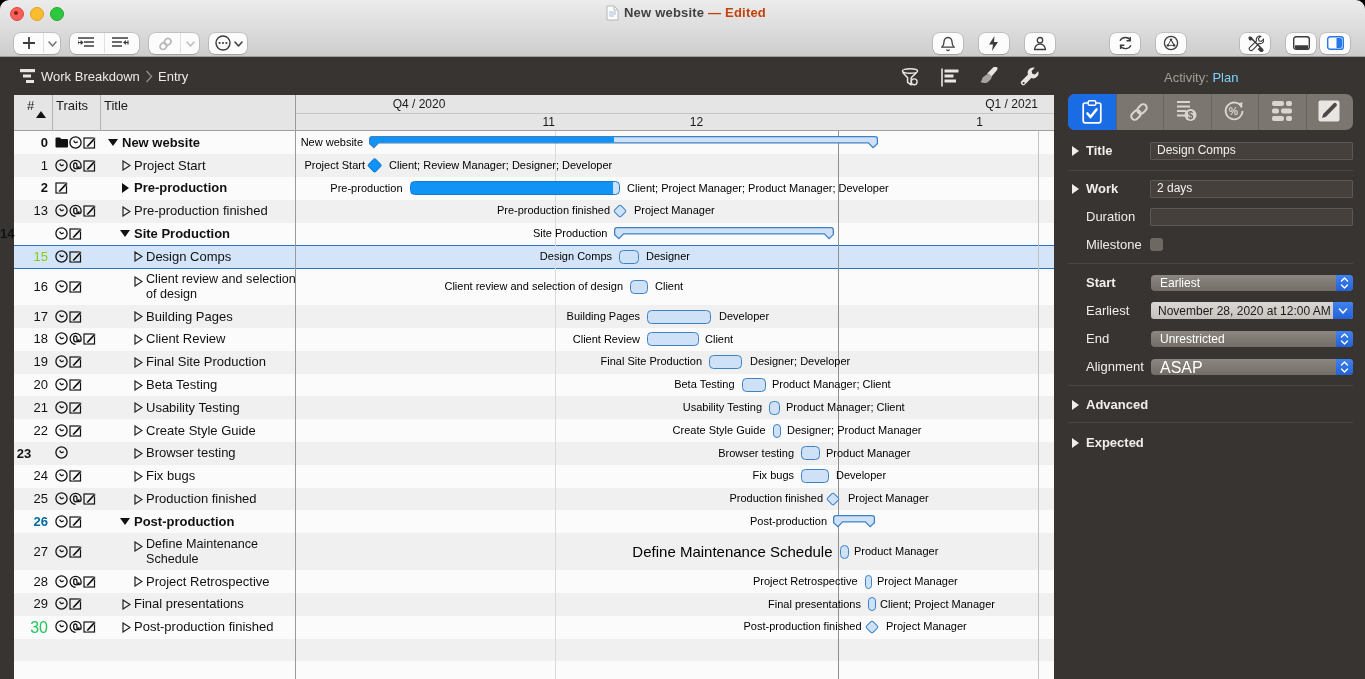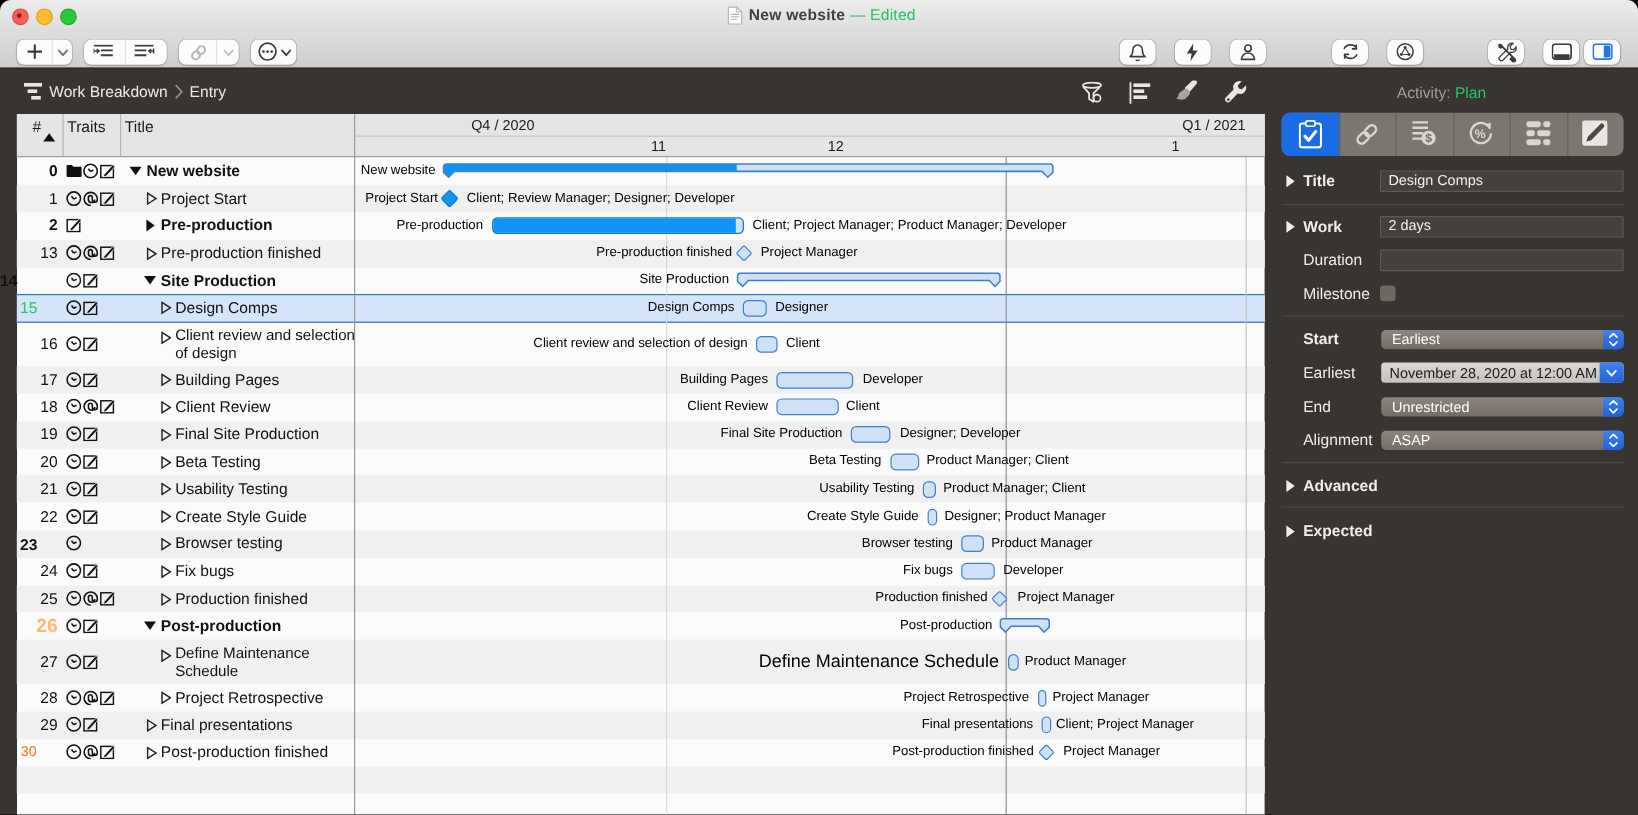--- a/index.html
+++ b/index.html
@@ -8,21 +8,21 @@
 <div style="position:absolute;left:0;top:0;width:1365px;height:56px;background:linear-gradient(#ececec,#cdcdcd);border-bottom:1px solid #9d9d9d;border-radius:9px 9px 0 0"></div>
 <div style="position:absolute;left:10px;top:7px;width:12px;height:12px;border-radius:50%;background:#f6605a;border:0.5px solid #e2463f"></div>
 <div style="position:absolute;left:30px;top:7px;width:12px;height:12px;border-radius:50%;background:#f9bd2f;border:0.5px solid #dfa023"></div>
 <div style="position:absolute;left:50px;top:7px;width:12px;height:12px;border-radius:50%;background:#2cc83d;border:0.5px solid #24a732"></div>
 <div style="position:absolute;left:14px;top:11px;width:4px;height:4px;border-radius:50%;background:#8c1f15"></div>
 <svg style="position:absolute;left:606px;top:5px" width="13" height="16" viewBox="0 0 13 16">
       <path d="M1 1 h7 l4 4 v10 h-11 Z" fill="#fdfdfd" stroke="#b5b5b5" stroke-width="1"></path>
       <path d="M8 1 v4 h4" fill="none" stroke="#b5b5b5"></path>
       <path d="M3 7h7M3 9h7M3 11h5" stroke="#9db6d8" stroke-width="0.9"></path>
     </svg>
-<div style="position:absolute;left:624px;top:5px;font-size:13px;font-weight:600;color:#404040;letter-spacing:0.2px">New website <span style="font-weight:400;color:#22c55e">— Edited</span></div>
+<div style="position:absolute;left:624px;top:5px;font-size:13px;font-weight:600;color:#404040;letter-spacing:0.2px">New website <span style="font-weight:700;color:#c2410c">— Edited</span></div>
 <div style="position:absolute;left:14px;top:33px;width:46px;height:21px;background:#fcfcfc;border-radius:6px;box-shadow:0 0 0 0.5px rgba(0,0,0,0.22),0 1px 1px rgba(0,0,0,0.12);"></div>
 <div style="position:absolute;left:43px;top:33px;width:1px;height:20px;background:#e0e0e0"></div>
 <svg style="position:absolute;left:21.5px;top:36px" width="14" height="14" viewBox="0 0 14 14">
       <path d="M7 1v12M1 7h12" stroke="#3c3c3c" stroke-width="1.8"></path>
     </svg>
 <svg style="position:absolute;left:48px;top:41px" width="9" height="7" viewBox="0 0 9 7">
       <path d="M1 1 L4.5 5 L8 1" fill="none" stroke="#777" stroke-width="1.6" stroke-linecap="round" stroke-linejoin="round"></path>
     </svg>
 <div style="position:absolute;left:70px;top:33px;width:69px;height:21px;background:#fcfcfc;border-radius:6px;box-shadow:0 0 0 0.5px rgba(0,0,0,0.22),0 1px 1px rgba(0,0,0,0.12);"></div>
 <div style="position:absolute;left:104px;top:33px;width:1px;height:20px;background:#e0e0e0"></div>
@@ -126,21 +126,21 @@
     </svg>
 <svg style="position:absolute;left:978px;top:67px" width="21" height="21" viewBox="0 0 21 21">
       <path d="M12.5 9 L18 2.5 a1.1 1.1 0 0 0 -1.6 -1.6 L10 7.2" stroke="#e8e6e3" stroke-width="2.2" fill="none"></path>
       <path d="M8.3 7.8 a3.2 3.2 0 0 1 4.5 4.5 l-2.2 2.2 c-2.5 2.5 -5.5 1.6 -8.3 0.6 2 -1.4 1.6 -3 2.3 -4.6 Z" fill="#a8a39d"></path>
       <path d="M12.8 8.2 l-1.8 -1.5 L17 1.2 a1.1 1.1 0 0 1 1.6 1.6 Z" fill="#e8e6e3"></path>
     </svg>
 <svg style="position:absolute;left:1019px;top:67px" width="21" height="21" viewBox="0 0 21 21">
       <path d="M19.2 4.2 a5.3 5.3 0 0 1 -6.8 6.8 L6 17.5 a2.4 2.4 0 0 1 -3.4 -3.4 L9 7.6 a5.3 5.3 0 0 1 6.8 -6.8 L12.6 4 l0.7 2.7 2.7 0.7 Z" fill="#e8e6e3"></path>
       <circle cx="4.6" cy="16" r="1.1" fill="#383431"></circle>
     </svg>
-<div style="position:absolute;left:1164px;top:70px;font-size:13px;color:#a39d97">Activity: <span style="color:#22c55e">Plan</span></div>
+<div style="position:absolute;left:1164px;top:70px;font-size:13px;color:#a39d97">Activity: <span style="color:#7dd3fc">Plan</span></div>
 <div style="position:absolute;left:14px;top:95px;width:1040px;height:584px;background:#fbfbfb"></div>
 <div style="position:absolute;left:0;top:95px;width:14px;height:584px;background:#383431"></div>
 <div style="position:absolute;left:1054px;top:95px;width:311px;height:584px;background:#383431"></div>
 <div style="position:absolute;left:14px;top:154.2px;width:1040px;height:22.8px;background:#f0f0f0"></div>
 <div style="position:absolute;left:14px;top:199.8px;width:1040px;height:22.8px;background:#f0f0f0"></div>
 <div style="position:absolute;left:14px;top:305.2px;width:1040px;height:22.8px;background:#f0f0f0"></div>
 <div style="position:absolute;left:14px;top:350.8px;width:1040px;height:22.8px;background:#f0f0f0"></div>
 <div style="position:absolute;left:14px;top:396.4px;width:1040px;height:22.8px;background:#f0f0f0"></div>
 <div style="position:absolute;left:14px;top:442.0px;width:1040px;height:22.8px;background:#f0f0f0"></div>
 <div style="position:absolute;left:14px;top:487.6px;width:1040px;height:22.8px;background:#f0f0f0"></div>
@@ -223,21 +223,21 @@
 <svg style="position:absolute;left:55px;top:227.00000000000006px" width="13" height="13" viewBox="0 0 13 13">
       <circle cx="6.5" cy="6.5" r="5.6" fill="none" stroke="#111" stroke-width="1.3"></circle>
       <path d="M6.4 6.9 L4.6 4.6 M6.4 6.9 L8.8 5.7" stroke="#111" stroke-width="1.25" fill="none"></path>
     </svg>
 <svg style="position:absolute;left:69px;top:227.00000000000006px" width="14" height="13" viewBox="0 0 14 13">
       <rect x="1" y="2" width="10.5" height="10" fill="none" stroke="#111" stroke-width="1.2"></rect>
       <path d="M3.1 11.3 L3.8 9.5 L11 1.4 L12.7 2.9 L5.3 10.9 Z" fill="#111" stroke="#fff" stroke-width="0.6"></path>
     </svg>
 <div style="position:absolute;left:120px;top:230.00000000000006px;width:0;height:0;border-left:5px solid transparent;border-right:5px solid transparent;border-top:7px solid #111"></div>
 <div style="position:absolute;left:134px;top:226.0px;font-size:13px;font-weight:700;color:#111;white-space:nowrap">Site Production</div>
-<div style="position:absolute;left:0px;top:248.8px;width:48px;text-align:center;font-size:13px;font-weight:400;color:#22c55e">15</div>
+<div style="position:absolute;left:0px;top:248.8px;width:48px;text-align:right;font-size:13px;font-weight:400;color:#84cc16">15</div>
 <svg style="position:absolute;left:55px;top:249.80000000000007px" width="13" height="13" viewBox="0 0 13 13">
       <circle cx="6.5" cy="6.5" r="5.6" fill="none" stroke="#111" stroke-width="1.3"></circle>
       <path d="M6.4 6.9 L4.6 4.6 M6.4 6.9 L8.8 5.7" stroke="#111" stroke-width="1.25" fill="none"></path>
     </svg>
 <svg style="position:absolute;left:69px;top:249.80000000000007px" width="14" height="13" viewBox="0 0 14 13">
       <rect x="1" y="2" width="10.5" height="10" fill="none" stroke="#111" stroke-width="1.2"></rect>
       <path d="M3.1 11.3 L3.8 9.5 L11 1.4 L12.7 2.9 L5.3 10.9 Z" fill="#111" stroke="#fff" stroke-width="0.6"></path>
     </svg>
 <svg style="position:absolute;left:134px;top:251.30000000000007px" width="9" height="11" viewBox="0 0 9 11">
       <path d="M1 1 L8 5.5 L1 10 Z" fill="none" stroke="#222" stroke-width="1.2"></path>
@@ -368,21 +368,21 @@
       <path d="M12.1 6.8 A5.5 5.5 0 1 0 6.6 12.3 M12.1 6.8 A5.5 5.5 0 0 0 1.1 6.8 M12.1 6.8 L12.1 7.4 A2.1 2.1 0 0 1 7.9 7.4 L7.9 5.6 A1.6 1.6 0 0 0 4.7 5.6 L4.7 7.2 A2.6 2.6 0 0 0 9.9 7.2" fill="none" stroke="#111" stroke-width="1.3"></path>
     </svg>
 <svg style="position:absolute;left:83px;top:492.0000000000001px" width="14" height="13" viewBox="0 0 14 13">
       <rect x="1" y="2" width="10.5" height="10" fill="none" stroke="#111" stroke-width="1.2"></rect>
       <path d="M3.1 11.3 L3.8 9.5 L11 1.4 L12.7 2.9 L5.3 10.9 Z" fill="#111" stroke="#fff" stroke-width="0.6"></path>
     </svg>
 <svg style="position:absolute;left:134px;top:493.5000000000001px" width="9" height="11" viewBox="0 0 9 11">
       <path d="M1 1 L8 5.5 L1 10 Z" fill="none" stroke="#222" stroke-width="1.2"></path>
     </svg>
 <div style="position:absolute;left:146px;top:491.0px;font-size:13px;font-weight:400;color:#111;white-space:nowrap">Production finished</div>
-<div style="position:absolute;left:0px;top:513.8px;width:48px;text-align:right;font-size:16px;font-weight:700;color:#fdba74">26</div>
+<div style="position:absolute;left:0px;top:513.8px;width:48px;text-align:right;font-size:13px;font-weight:700;color:#0369a1">26</div>
 <svg style="position:absolute;left:55px;top:514.8000000000002px" width="13" height="13" viewBox="0 0 13 13">
       <circle cx="6.5" cy="6.5" r="5.6" fill="none" stroke="#111" stroke-width="1.3"></circle>
       <path d="M6.4 6.9 L4.6 4.6 M6.4 6.9 L8.8 5.7" stroke="#111" stroke-width="1.25" fill="none"></path>
     </svg>
 <svg style="position:absolute;left:69px;top:514.8000000000002px" width="14" height="13" viewBox="0 0 14 13">
       <rect x="1" y="2" width="10.5" height="10" fill="none" stroke="#111" stroke-width="1.2"></rect>
       <path d="M3.1 11.3 L3.8 9.5 L11 1.4 L12.7 2.9 L5.3 10.9 Z" fill="#111" stroke="#fff" stroke-width="0.6"></path>
     </svg>
 <div style="position:absolute;left:120px;top:517.8000000000002px;width:0;height:0;border-left:5px solid transparent;border-right:5px solid transparent;border-top:7px solid #111"></div>
 <div style="position:absolute;left:134px;top:513.8px;font-size:13px;font-weight:700;color:#111;white-space:nowrap">Post-production</div>
@@ -421,21 +421,21 @@
       <path d="M6.4 6.9 L4.6 4.6 M6.4 6.9 L8.8 5.7" stroke="#111" stroke-width="1.25" fill="none"></path>
     </svg>
 <svg style="position:absolute;left:69px;top:597.4000000000001px" width="14" height="13" viewBox="0 0 14 13">
       <rect x="1" y="2" width="10.5" height="10" fill="none" stroke="#111" stroke-width="1.2"></rect>
       <path d="M3.1 11.3 L3.8 9.5 L11 1.4 L12.7 2.9 L5.3 10.9 Z" fill="#111" stroke="#fff" stroke-width="0.6"></path>
     </svg>
 <svg style="position:absolute;left:122px;top:598.9000000000001px" width="9" height="11" viewBox="0 0 9 11">
       <path d="M1 1 L8 5.5 L1 10 Z" fill="none" stroke="#222" stroke-width="1.2"></path>
     </svg>
 <div style="position:absolute;left:134px;top:596.4px;font-size:13px;font-weight:400;color:#111;white-space:nowrap">Final presentations</div>
-<div style="position:absolute;left:0px;top:619.2px;width:48px;text-align:center;font-size:12px;font-weight:400;color:#f97316">30</div>
+<div style="position:absolute;left:0px;top:619.2px;width:48px;text-align:right;font-size:16px;font-weight:400;color:#22c55e">30</div>
 <svg style="position:absolute;left:55px;top:620.2px" width="13" height="13" viewBox="0 0 13 13">
       <circle cx="6.5" cy="6.5" r="5.6" fill="none" stroke="#111" stroke-width="1.3"></circle>
       <path d="M6.4 6.9 L4.6 4.6 M6.4 6.9 L8.8 5.7" stroke="#111" stroke-width="1.25" fill="none"></path>
     </svg>
 <svg style="position:absolute;left:69px;top:620.2px" width="13" height="13" viewBox="0 0 13 13">
       <path d="M12.1 6.8 A5.5 5.5 0 1 0 6.6 12.3 M12.1 6.8 A5.5 5.5 0 0 0 1.1 6.8 M12.1 6.8 L12.1 7.4 A2.1 2.1 0 0 1 7.9 7.4 L7.9 5.6 A1.6 1.6 0 0 0 4.7 5.6 L4.7 7.2 A2.6 2.6 0 0 0 9.9 7.2" fill="none" stroke="#111" stroke-width="1.3"></path>
     </svg>
 <svg style="position:absolute;left:83px;top:620.2px" width="14" height="13" viewBox="0 0 14 13">
       <rect x="1" y="2" width="10.5" height="10" fill="none" stroke="#111" stroke-width="1.2"></rect>
       <path d="M3.1 11.3 L3.8 9.5 L11 1.4 L12.7 2.9 L5.3 10.9 Z" fill="#111" stroke="#fff" stroke-width="0.6"></path>
@@ -595,21 +595,21 @@
     </svg>
 <div style="position:absolute;left:1086px;top:330.5px;font-size:13px;font-weight:400;color:#f0eeec">End</div>
 <div style="position:absolute;left:1151px;top:330.5px;width:202px;height:16px;background:linear-gradient(#8b867f,#736d66);border-radius:4px"></div>
     <div style="position:absolute;left:1160px;top:330.5px;font-size:12px;color:#fff;line-height:17px">Unrestricted</div>
     <div style="position:absolute;left:1336px;top:330.5px;width:17px;height:16px;background:linear-gradient(#3f82ef,#2361d8);border-radius:0 4px 4px 0"></div>
     <svg style="position:absolute;left:1340px;top:332.5px" width="9" height="12" viewBox="0 0 9 12">
       <path d="M1.5 4 L4.5 1 L7.5 4 M1.5 8 L4.5 11 L7.5 8" fill="none" stroke="#fff" stroke-width="1.4" stroke-linejoin="round" stroke-linecap="round"></path>
     </svg>
 <div style="position:absolute;left:1086px;top:358.5px;font-size:13px;font-weight:400;color:#f0eeec">Alignment</div>
 <div style="position:absolute;left:1151px;top:358.5px;width:202px;height:16px;background:linear-gradient(#8b867f,#736d66);border-radius:4px"></div>
-    <div style="position:absolute;left:1160px;top:358.5px;font-size:12px;color:#fff;line-height:17px">ASAP</div>
+    <div style="position:absolute;left:1160px;top:358.5px;font-size:16px;color:#fff;line-height:17px">ASAP</div>
     <div style="position:absolute;left:1336px;top:358.5px;width:17px;height:16px;background:linear-gradient(#3f82ef,#2361d8);border-radius:0 4px 4px 0"></div>
     <svg style="position:absolute;left:1340px;top:360.5px" width="9" height="12" viewBox="0 0 9 12">
       <path d="M1.5 4 L4.5 1 L7.5 4 M1.5 8 L4.5 11 L7.5 8" fill="none" stroke="#fff" stroke-width="1.4" stroke-linejoin="round" stroke-linecap="round"></path>
     </svg>
 <div style="position:absolute;left:1068px;top:384.5px;width:285px;height:1px;background:#4b4540"></div>
 <div style="position:absolute;left:1072px;top:399.5px;width:0;height:0;border-top:5px solid transparent;border-bottom:5px solid transparent;border-left:7px solid #f0eeec"></div>
     <div style="position:absolute;left:1086px;top:396.5px;font-size:13px;font-weight:700;color:#f0eeec">Advanced</div>
 <div style="position:absolute;left:1068px;top:421.5px;width:285px;height:1px;background:#4b4540"></div>
 <div style="position:absolute;left:1072px;top:438px;width:0;height:0;border-top:5px solid transparent;border-bottom:5px solid transparent;border-left:7px solid #f0eeec"></div>
     <div style="position:absolute;left:1086px;top:435px;font-size:13px;font-weight:700;color:#f0eeec">Expected</div>

